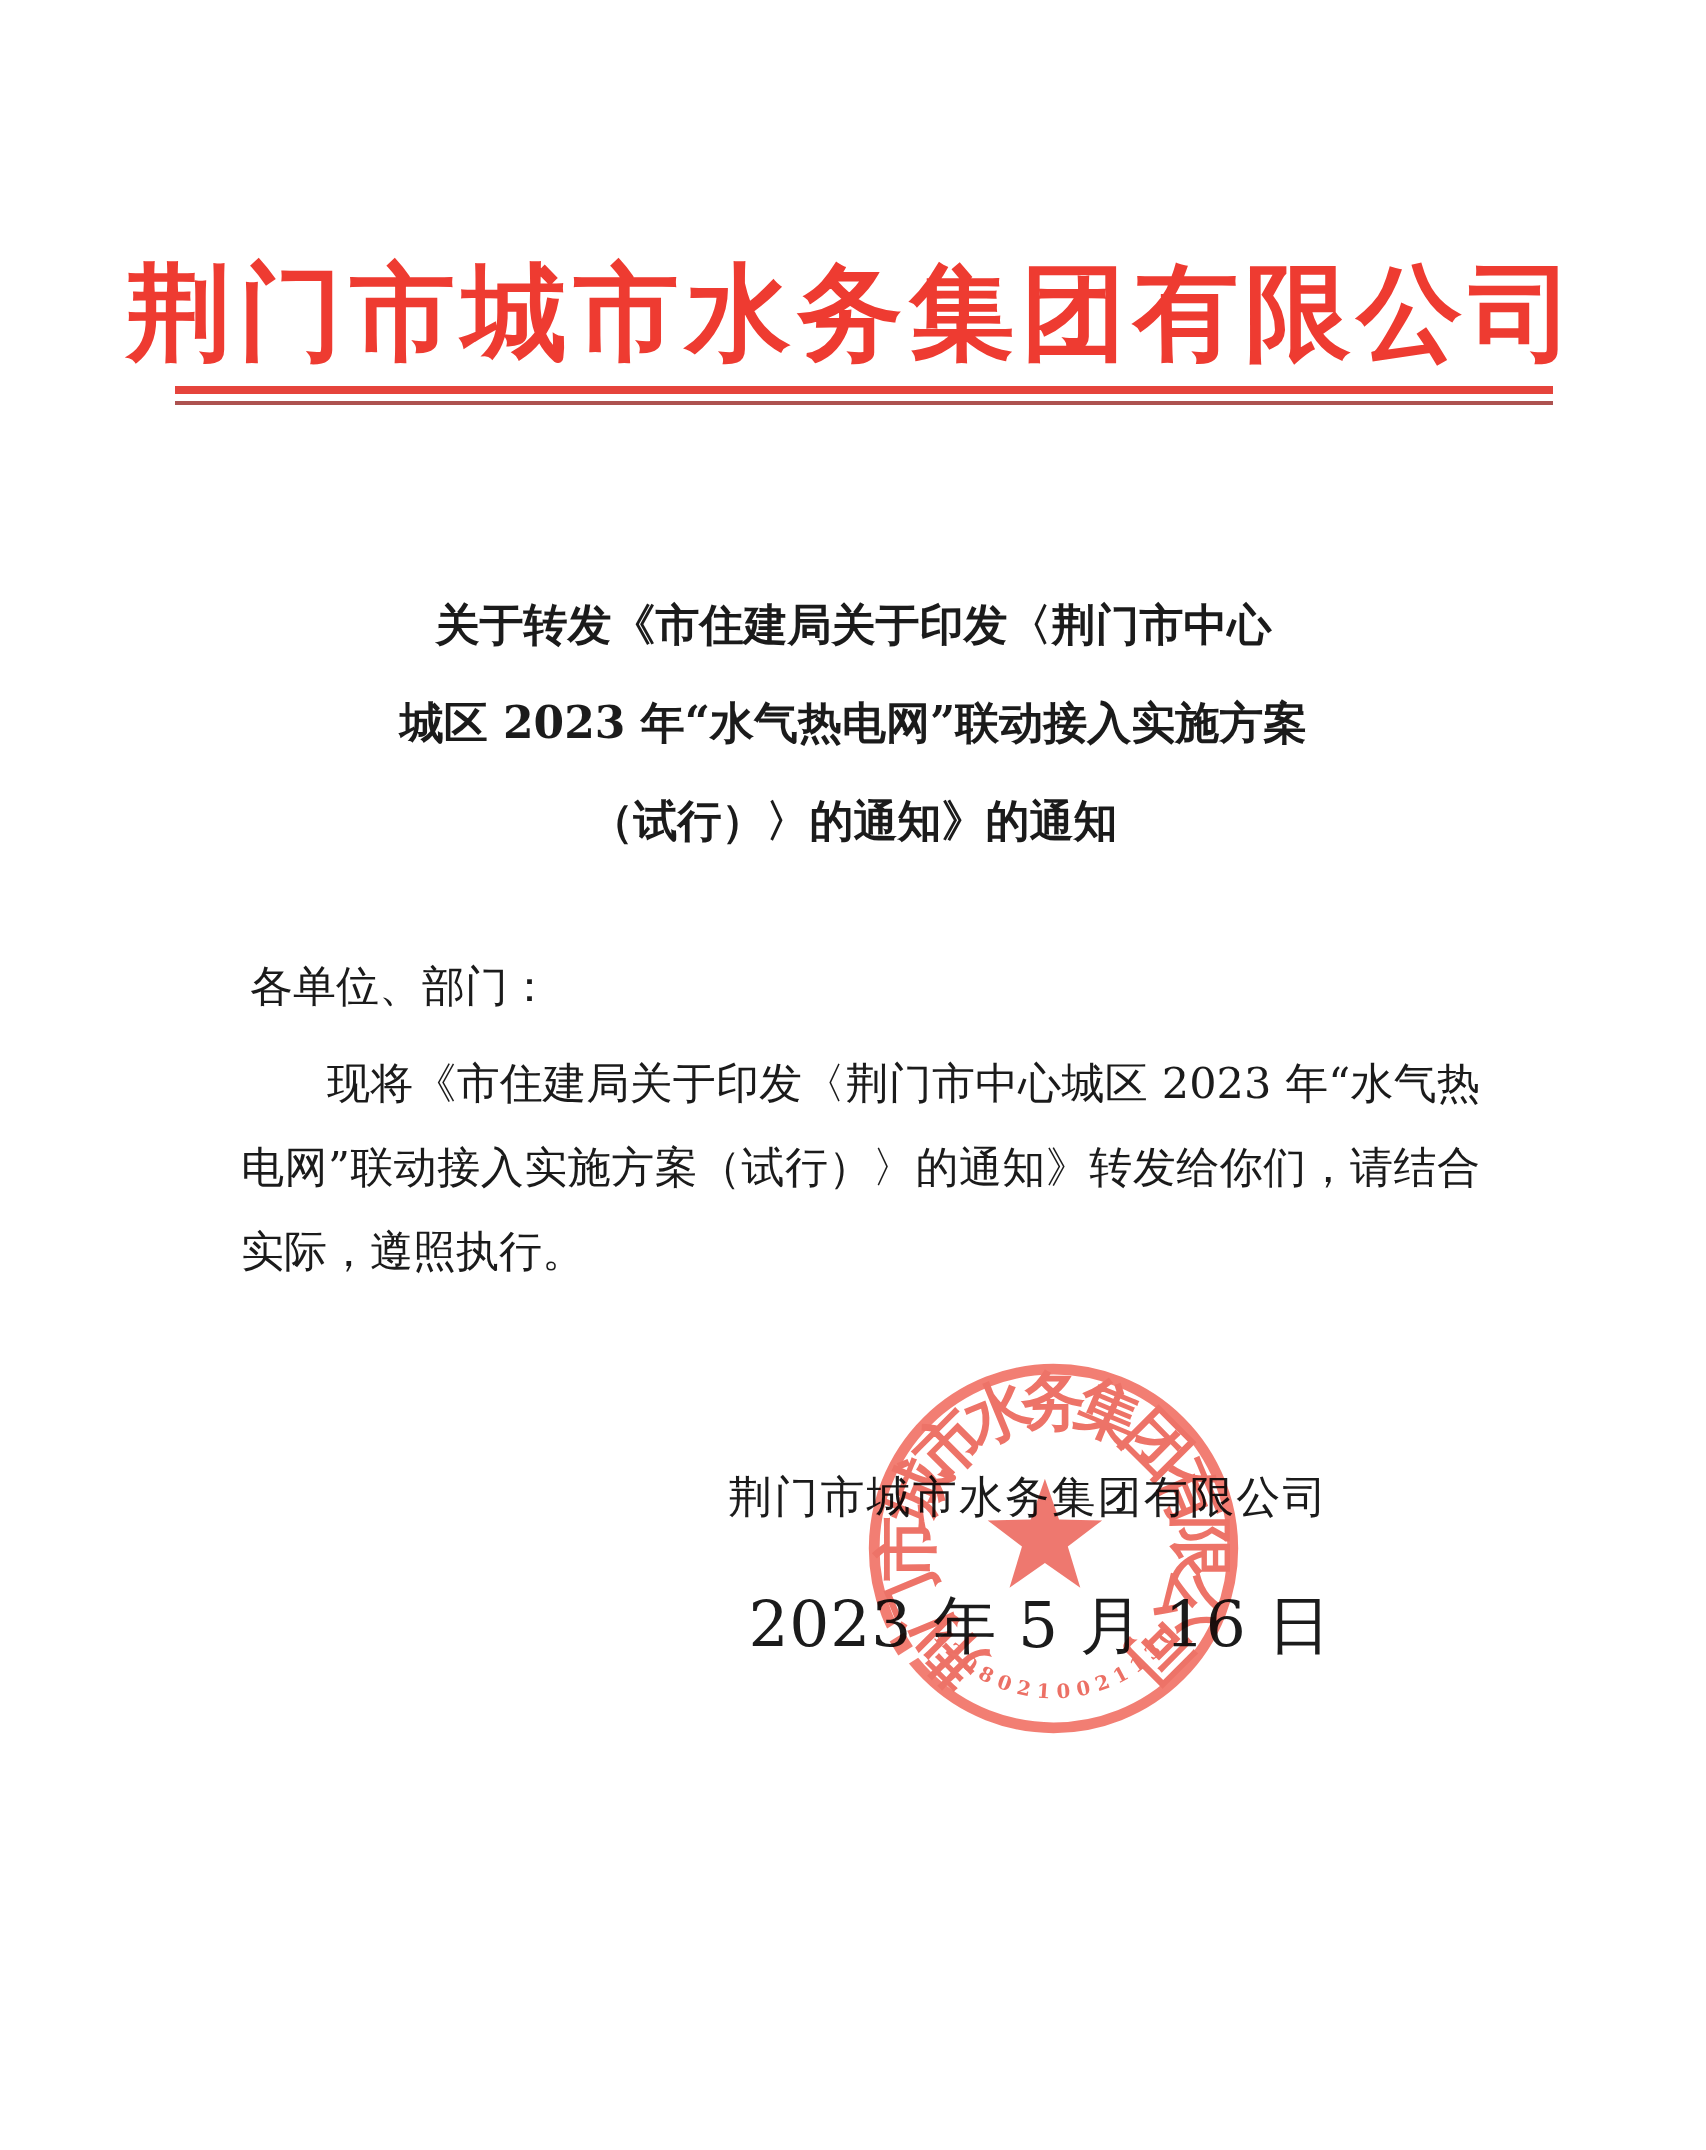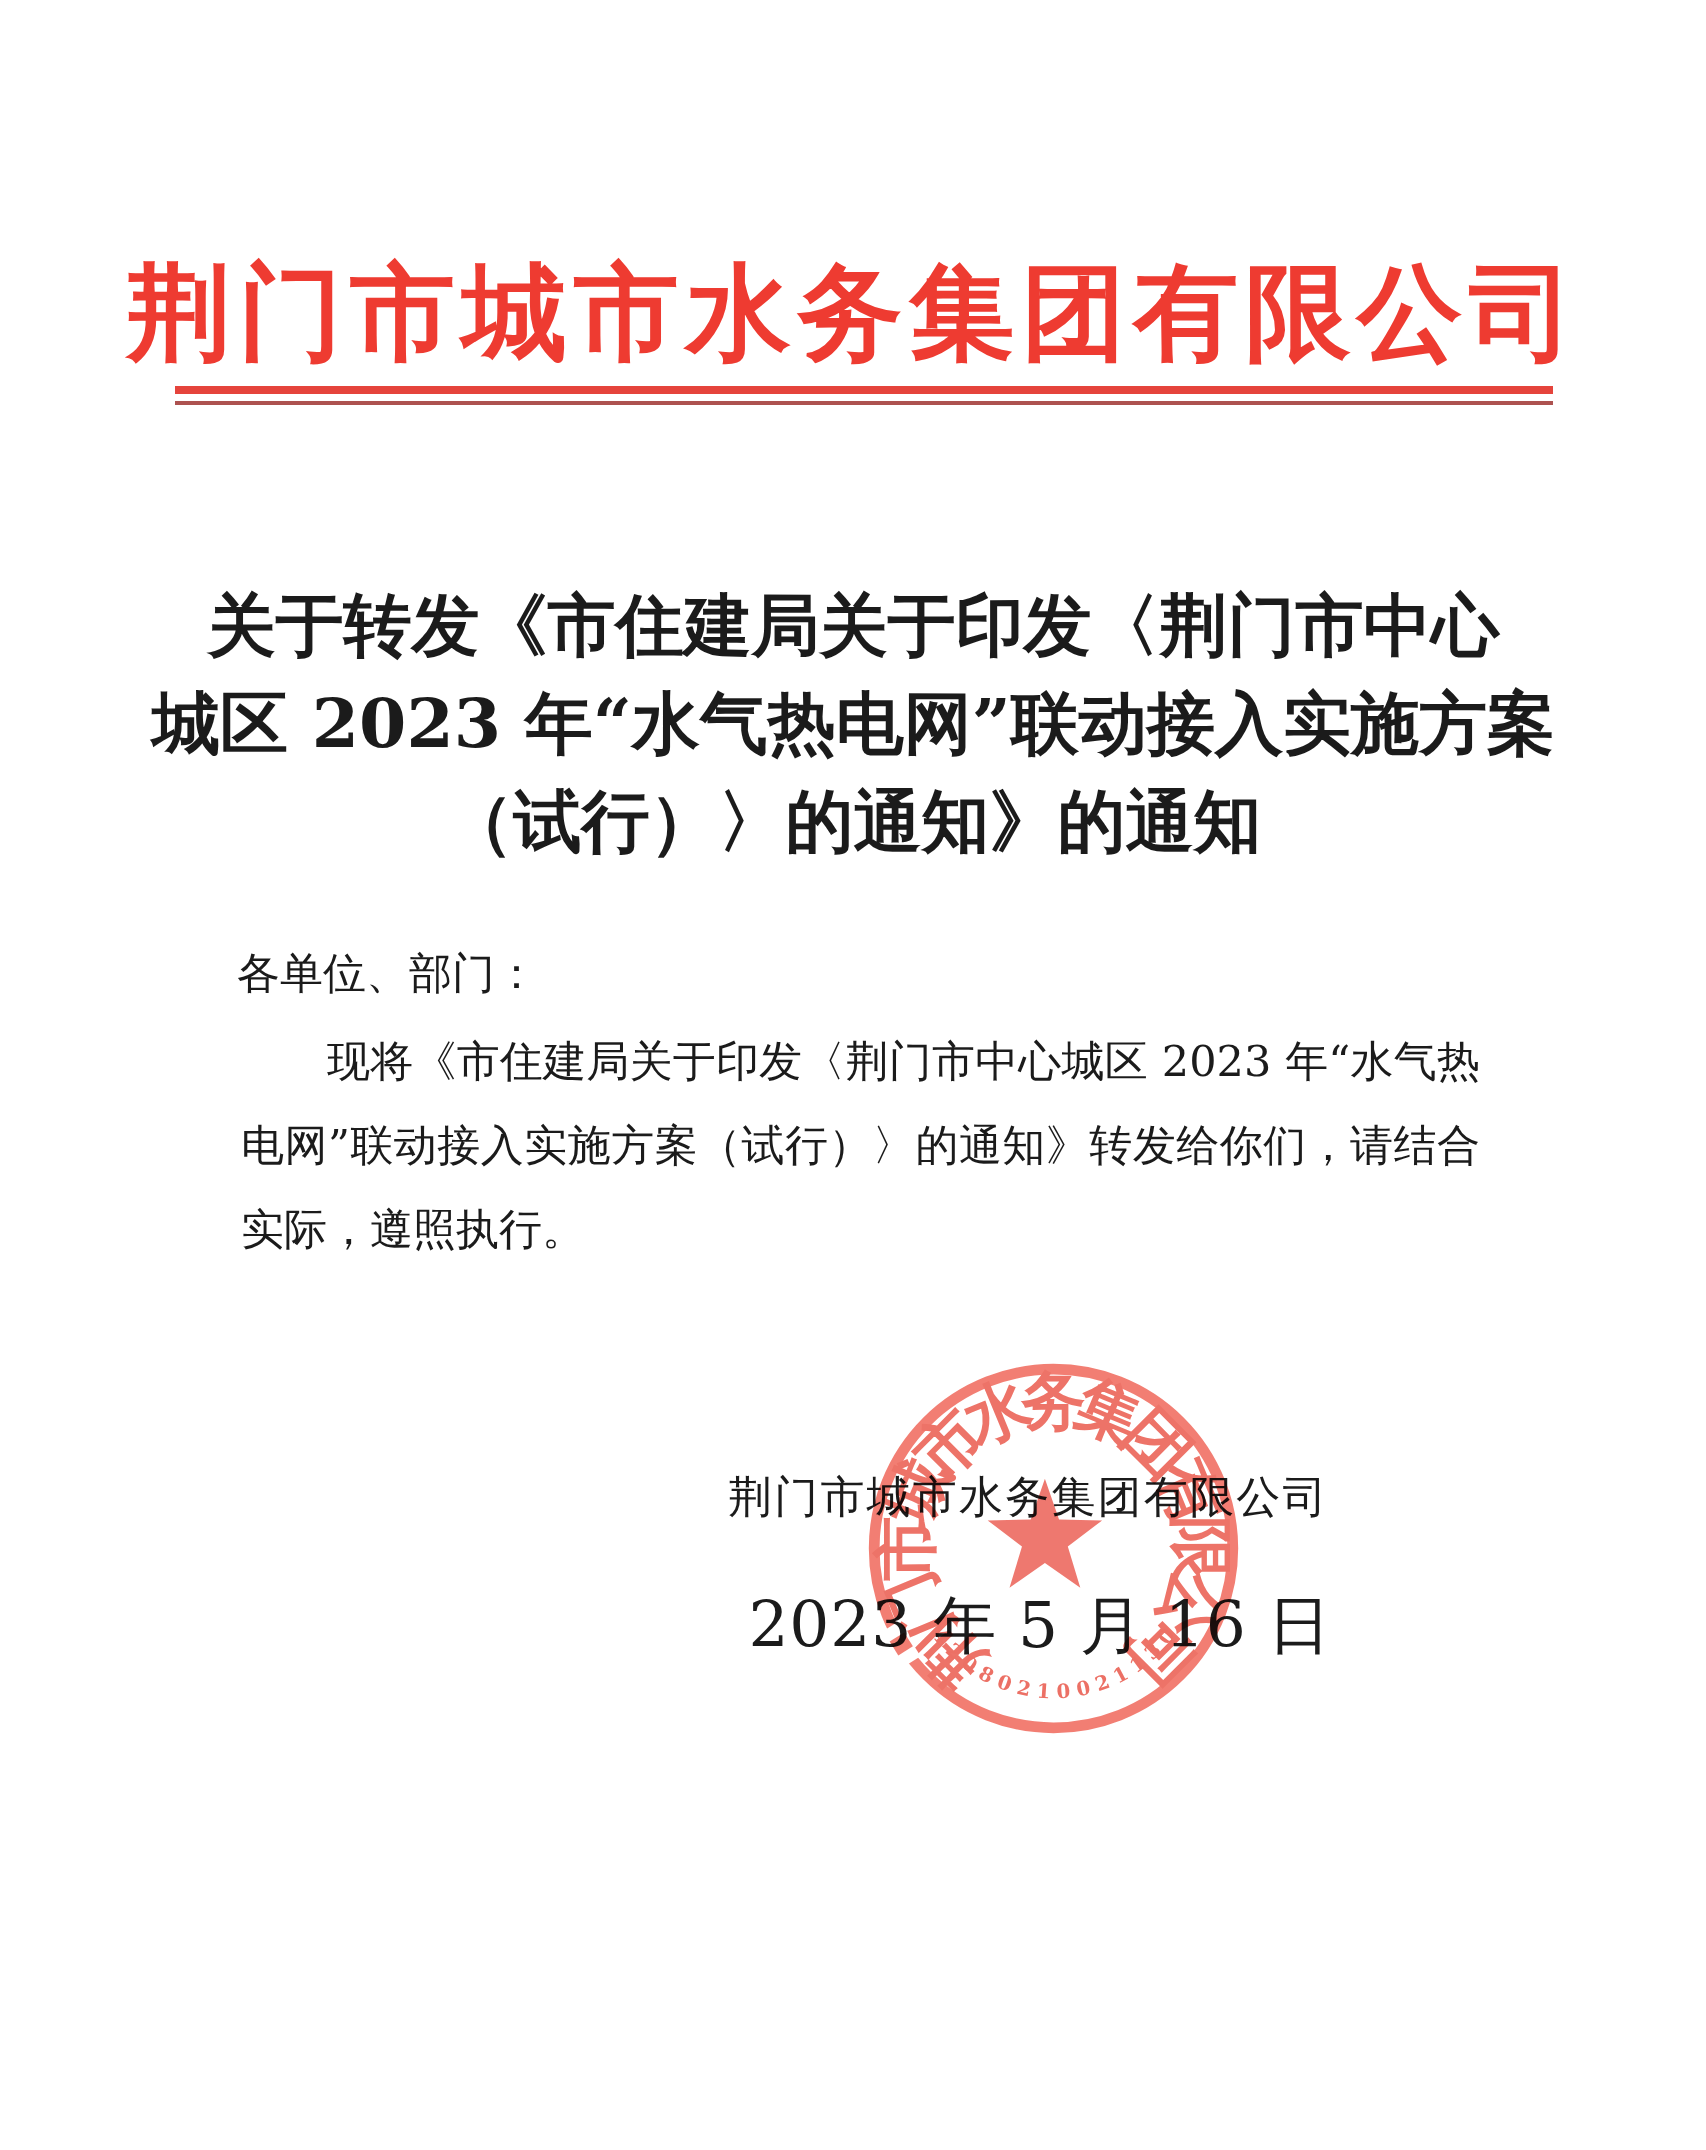--- a/index.html
+++ b/index.html
@@ -22,34 +22,34 @@
     white-space:nowrap;
   }
   
   .rule{position:absolute;left:175px;width:1378px;}
   .rule-top-thick{top:386px;height:7.7px;background:#e5443c;}
   .rule-top-thin{top:401px;height:3.9px;background:#ad5250;}
   
   .doc-title{
     position:absolute;top:576px;left:0;width:100%;
     text-align:center;
-    font-size:68px;line-height:98px;
+    font-size:44px;line-height:98px;
     font-weight:bold;
     color:#1b1b1b;
   }
   .doc-title div{white-space:nowrap;}
   
   .body-text{
     position:absolute;top:931px;left:237px;width:1247px;
     font-size:43px;line-height:84px;
     color:#1b1b1b;
     text-align:justify;
   }
   .body-text .para{text-indent:86px;margin:4px;}
-  .body-text .salutation{margin:0;}
+  .body-text .salutation{margin:13px;}
   
   .signature{
     position:absolute;top:1468px;left:728px;
     font-size:44px;letter-spacing:2.2px;
     color:#1b1b1b;white-space:nowrap;
   }
   .doc-date{
     position:absolute;top:1583px;left:1040px;
     transform:translateX(-50%);
     font-size:63px;letter-spacing:0.9px;

